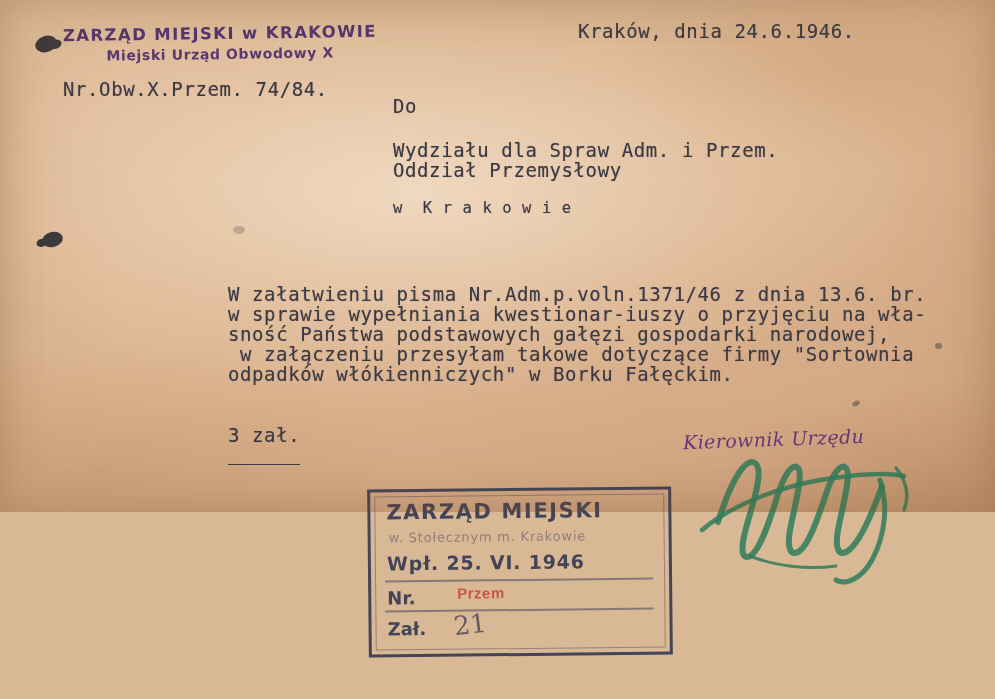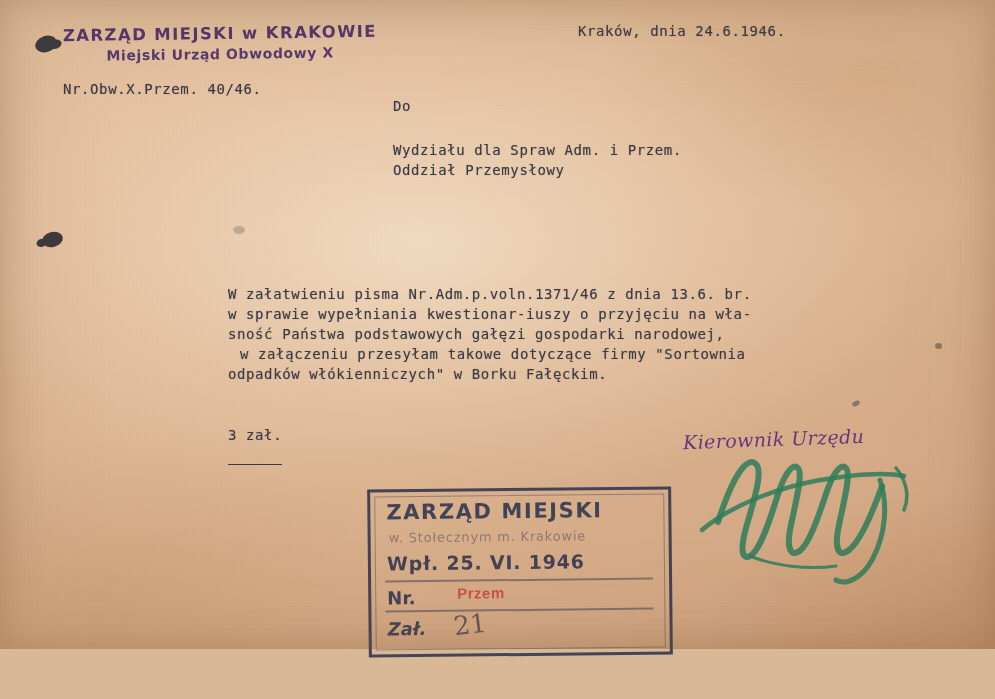--- a/index.html
+++ b/index.html
@@ -10,21 +10,21 @@
     width: 995px;
     height: 699px;
     overflow: hidden;
     font-family: "DejaVu Sans Mono", monospace;
     background: #d9b896;
   }
 
   #page {
     position: relative;
     width: 995px;
-    height: 649px;
+    height: 512px;
     background:
       radial-gradient(ellipse 70% 55% at 42% 38%, rgba(255,244,228,0.55) 0%, rgba(255,240,220,0.18) 45%, rgba(214,170,128,0.0) 72%),
       radial-gradient(ellipse 40% 30% at 88% 12%, rgba(196,150,106,0.35) 0%, rgba(196,150,106,0.0) 70%),
       radial-gradient(ellipse 45% 35% at 10% 92%, rgba(190,142,100,0.40) 0%, rgba(190,142,100,0.0) 70%),
       radial-gradient(ellipse 35% 28% at 95% 95%, rgba(186,138,96,0.42) 0%, rgba(186,138,96,0.0) 70%),
       linear-gradient(160deg, #e4c1a0 0%, #e0bb98 30%, #dcb591 55%, #d5aa86 80%, #cda07c 100%);
   }
 
   
   #grain {
@@ -41,21 +41,21 @@
     inset: 0;
     pointer-events: none;
     box-shadow: inset 0 0 40px rgba(120,78,44,0.30), inset 0 0 110px rgba(130,88,52,0.18);
   }
 
   
   .tw {
     position: absolute;
     color: #3a3a45;
     font-family: "DejaVu Sans Mono", monospace;
-    font-size: 14px;
+    font-size: 19px;
     line-height: 20px;
     letter-spacing: 0.6px;
     white-space: pre;
     text-shadow: 0 0 1px rgba(60,55,70,0.45);
   }
 
   .under {
     border-bottom: 1.5px solid #3a3a45;
     padding-bottom: 19px;
   }
@@ -192,21 +192,20 @@
     white-space: pre;
   }
   #rect-stamp .s5 {
     position: absolute;
     left: 16px; top: 126px;
     color: #2f3550;
     font-family: "DejaVu Sans", sans-serif;
     font-weight: bold;
     font-size: 18px;
     white-space: pre;
-    font-style: italic;
   }
   #rect-stamp .redword {
     position: absolute;
     left: 86px; top: 93px;
     color: #c2352c;
     font-family: Liberation Sans, sans-serif;
     font-weight: bold;
     font-size: 15px;
     letter-spacing: 0.5px;
     white-space: pre;
@@ -243,25 +242,26 @@
   <div class="speck" style="left:852px; top:401px; width:8px; height:5px; transform:rotate(-25deg);"></div>
   <div class="speck" style="left:233px; top:226px; width:12px; height:8px; opacity:0.28;"></div>
 
   <div id="header-stamp">
     <div class="l1">ZARZĄD MIEJSKI w KRAKOWIE</div>
     <div class="l2">Miejski Urząd Obwodowy X</div>
   </div>
 
   <div class="tw" style="left:578px; top:21px;">Kraków, dnia 24.6.1946.</div>
 
-  <div class="tw" style="left:63px; top:79px;">Nr.Obw.X.Przem. 40/46.</div>
+  <div class="tw" style="left:63px; top:79px;">Nr.Obw.X.Przem. 74/84.</div>
 
   <div class="tw" style="left:393px; top:96px;">Do</div>
   <div class="tw" style="left:393px; top:140px;">Wydziału dla Spraw Adm. i Przem.</div>
   <div class="tw" style="left:393px; top:160px;">Oddział Przemysłowy</div>
+  <div class="tw" style="left:393px; top:198px; font-size:15.5px;">w  K r a k o w i e</div>
 
   <div class="tw" style="left:228px; top:284px;">W załatwieniu pisma Nr.Adm.p.voln.1371/46 z dnia 13.6. br.</div>
   <div class="tw" style="left:228px; top:304px;">w sprawie wypełniania kwestionar-iuszy o przyjęciu na wła-</div>
   <div class="tw" style="left:228px; top:324px;">sność Państwa podstawowych gałęzi gospodarki narodowej,</div>
   <div class="tw" style="left:228px; top:344px;margin-left:12px;">w załączeniu przesyłam takowe dotyczące firmy "Sortownia</div>
   <div class="tw" style="left:228px; top:364px;">odpadków włókienniczych" w Borku Fałęckim.</div>
 
   <div class="tw under" style="left:228px; top:425px;">3 zał.</div>
 
   <div id="sig-title">Kierownik Urzędu</div>

